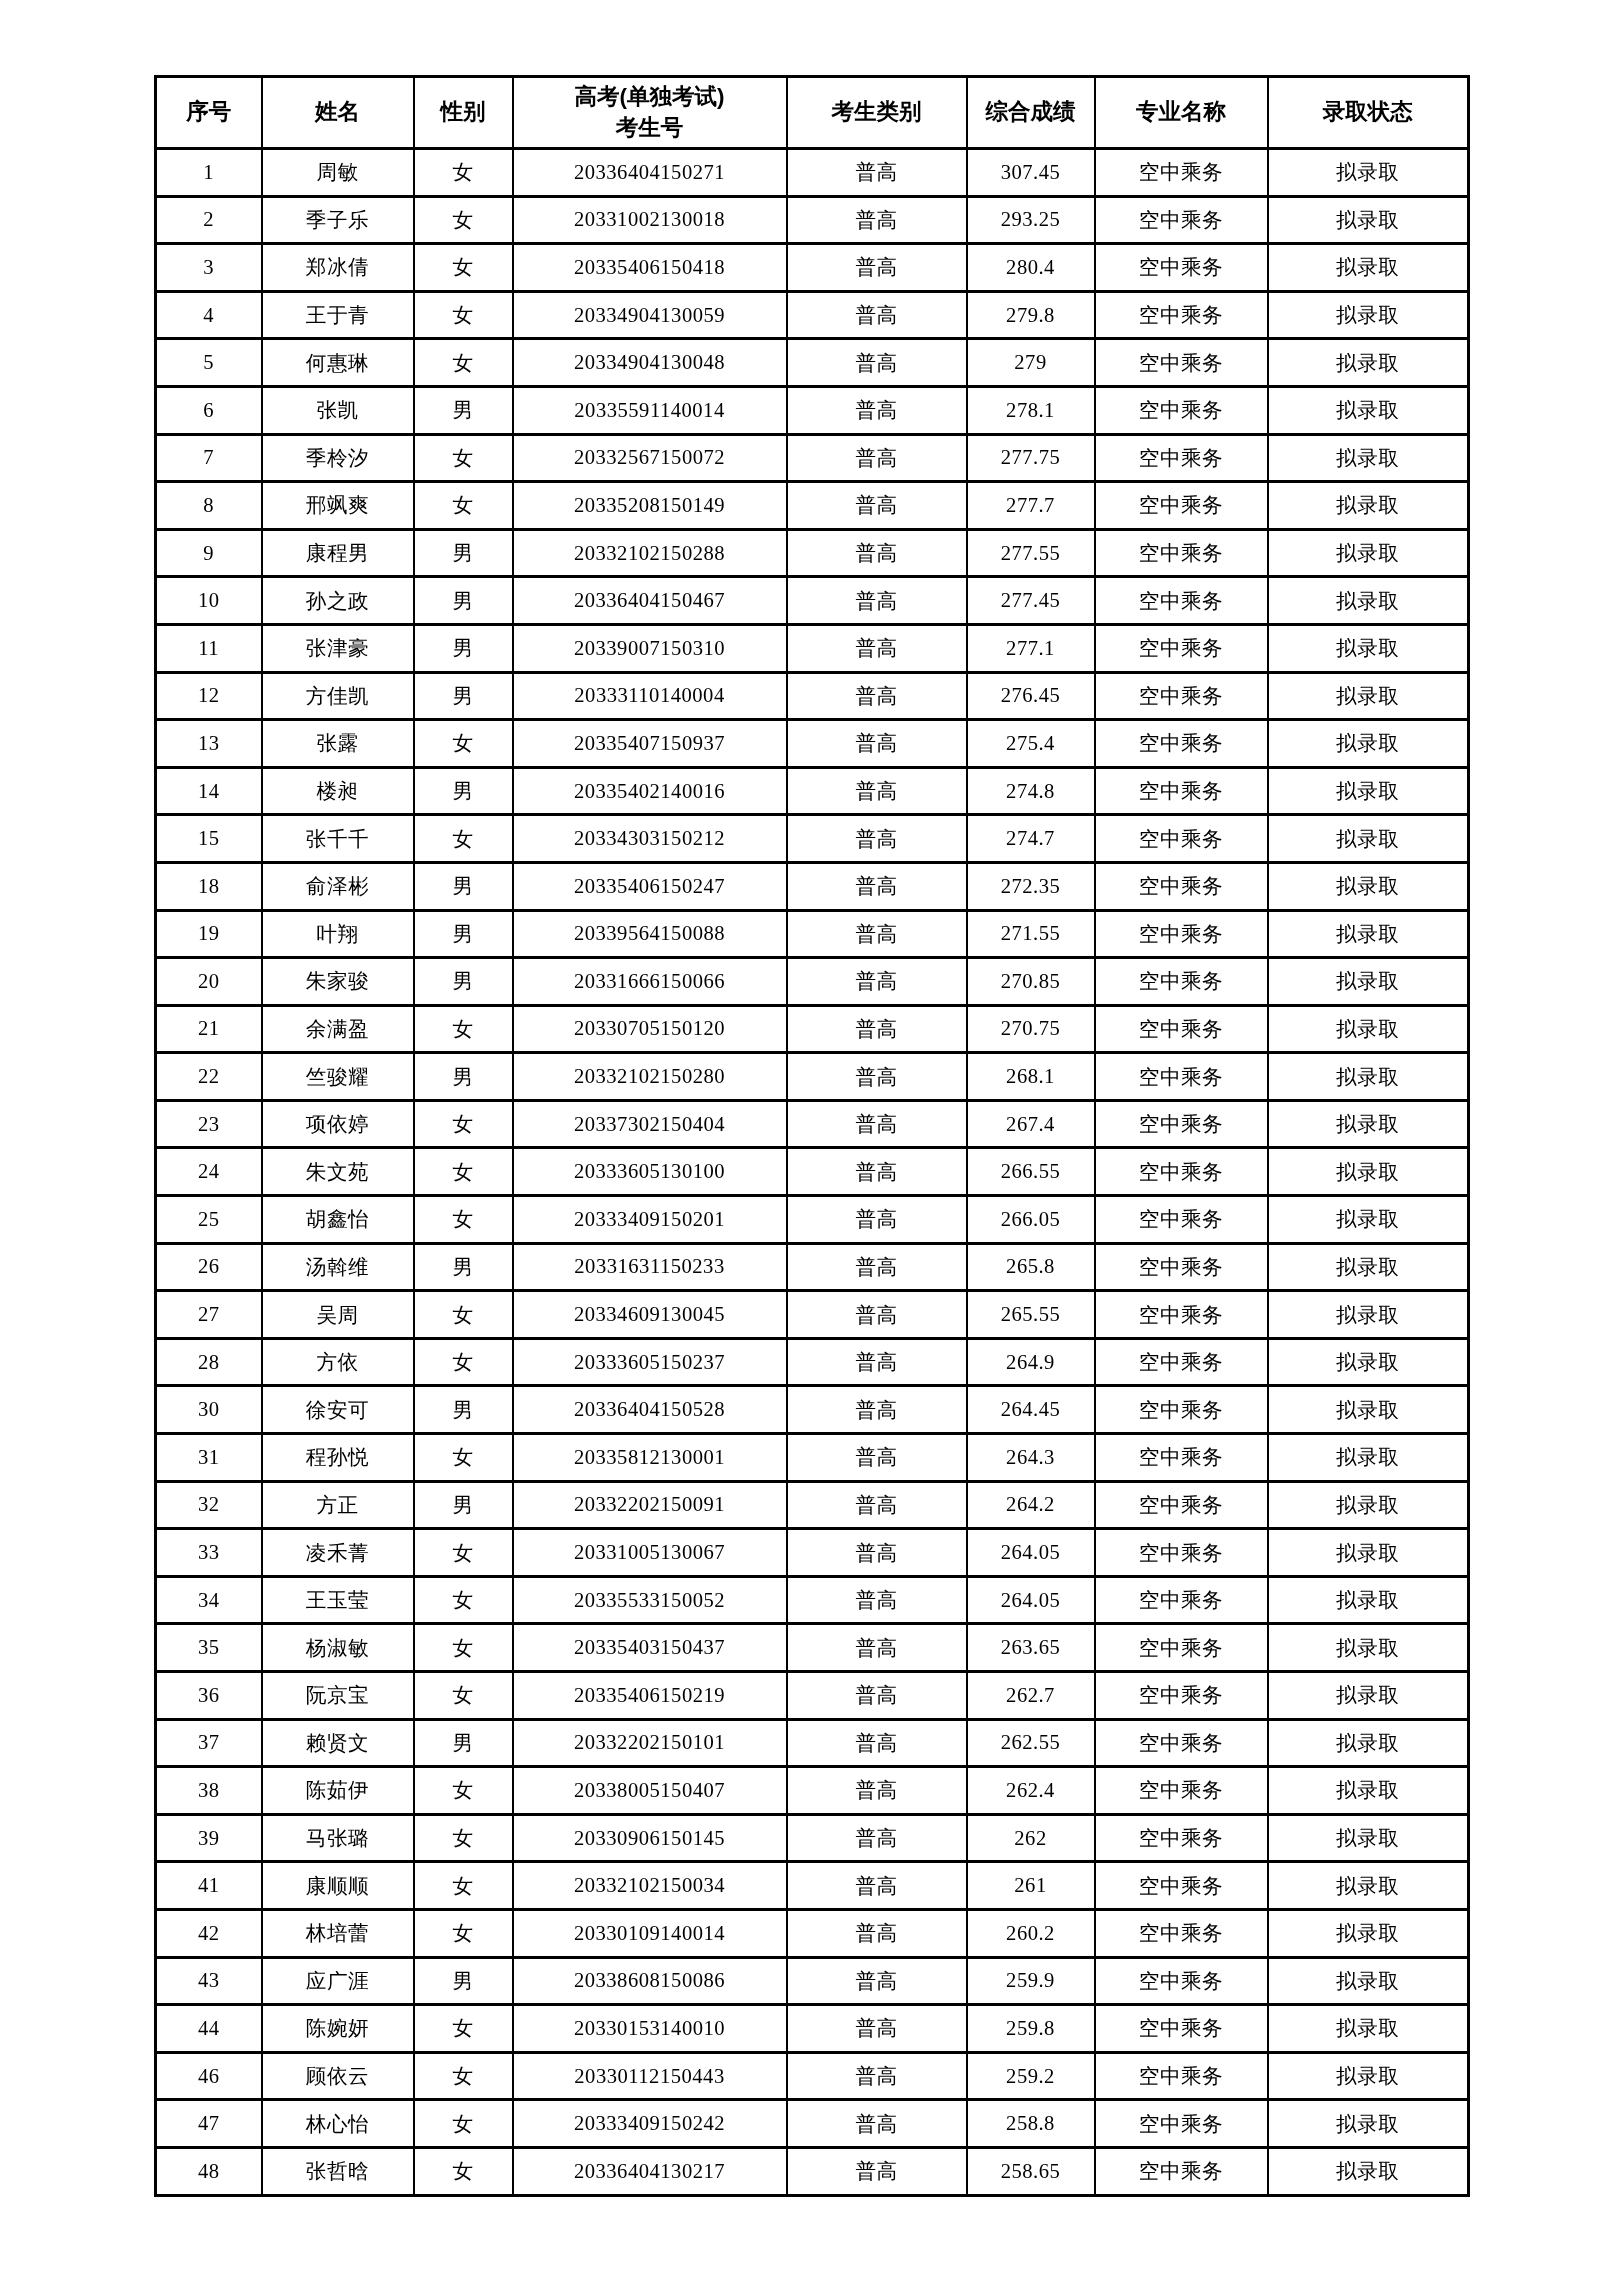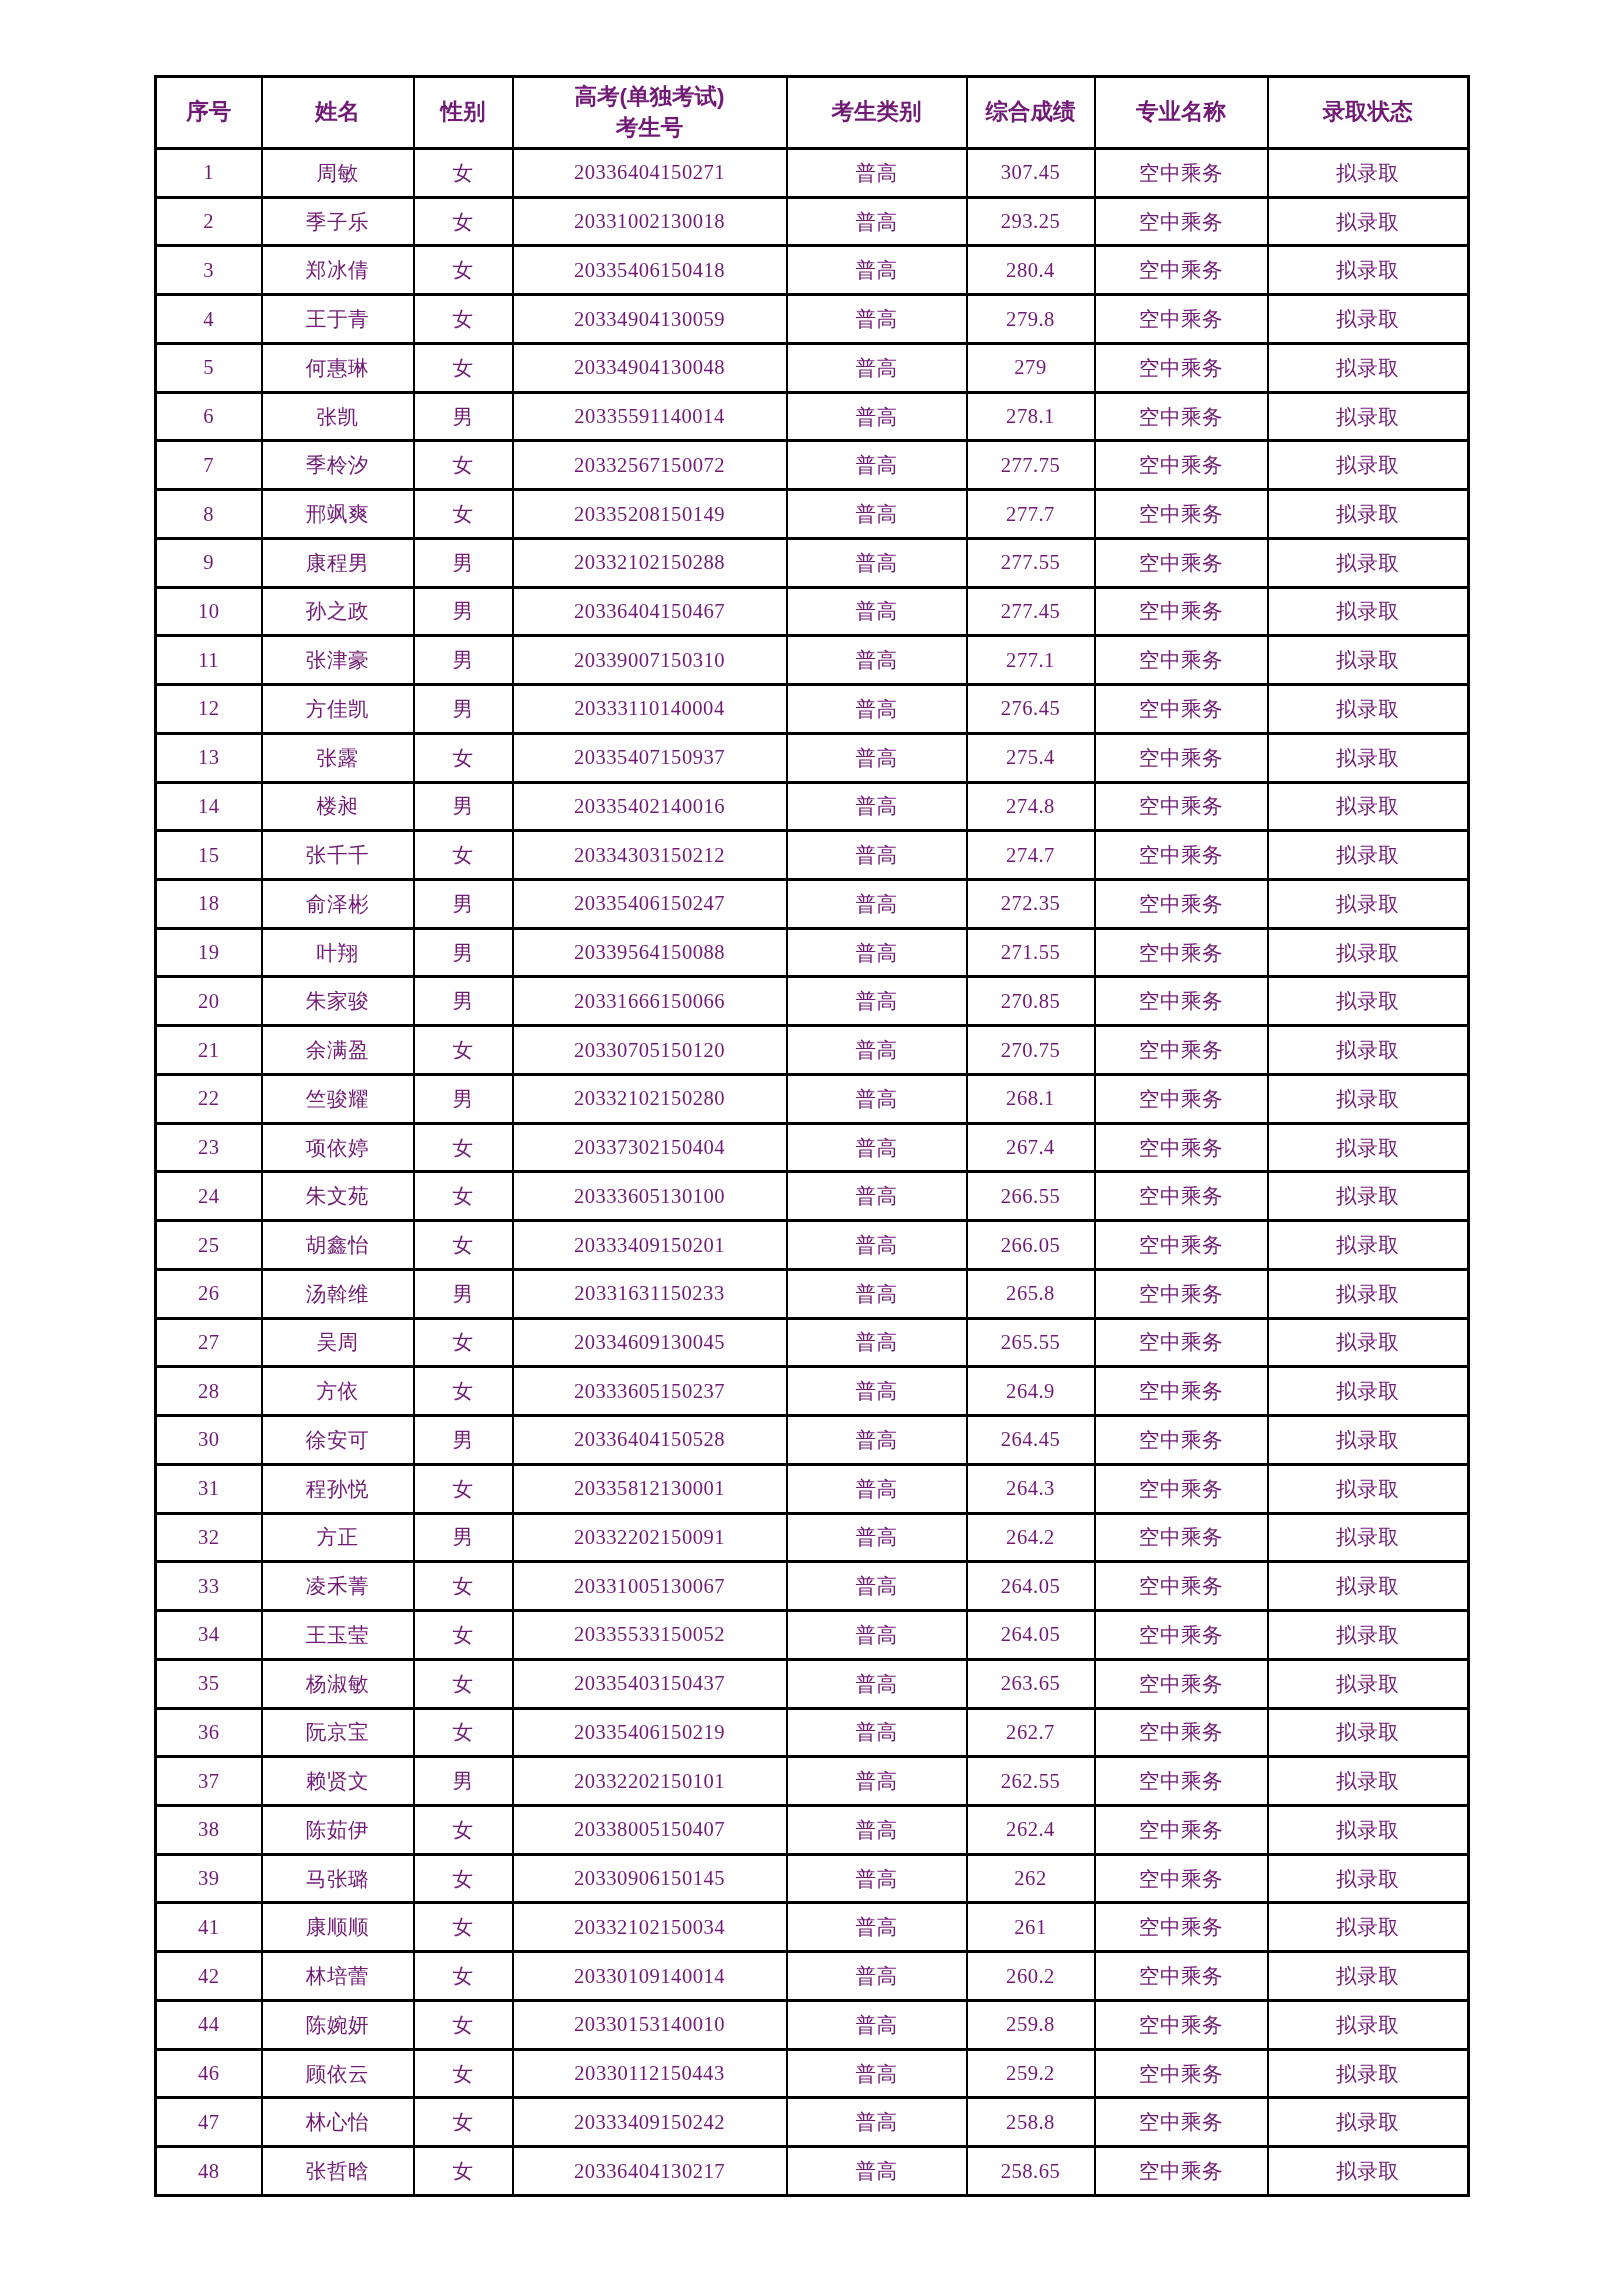--- a/index.html
+++ b/index.html
@@ -6,21 +6,21 @@
     margin: 0;
     padding: 0;
     background: #ffffff;
   }
   .page {
     position: relative;
     width: 1621px;
     height: 2293px;
     background: #ffffff;
     font-family: "Liberation Serif", "DejaVu Serif", serif;
-    color: #701a75;
+    color: #000000;
   }
   table.admission {
     position: absolute;
     left: 154px;
     top: 75px;
     width: 1313px;
     height: 2122px;
     border-collapse: collapse;
     table-layout: fixed;
     border: 3.9px solid #000000;
@@ -455,20 +455,30 @@
           <td>42</td>
           <td>林培蕾</td>
           <td>女</td>
           <td>20330109140014</td>
           <td>普高</td>
           <td>260.2</td>
           <td>空中乘务</td>
           <td>拟录取</td>
         </tr>
         <tr>
+          <td>43</td>
+          <td>应广涯</td>
+          <td>男</td>
+          <td>20338608150086</td>
+          <td>普高</td>
+          <td>259.9</td>
+          <td>空中乘务</td>
+          <td>拟录取</td>
+        </tr>
+        <tr>
           <td>44</td>
           <td>陈婉妍</td>
           <td>女</td>
           <td>20330153140010</td>
           <td>普高</td>
           <td>259.8</td>
           <td>空中乘务</td>
           <td>拟录取</td>
         </tr>
         <tr>

